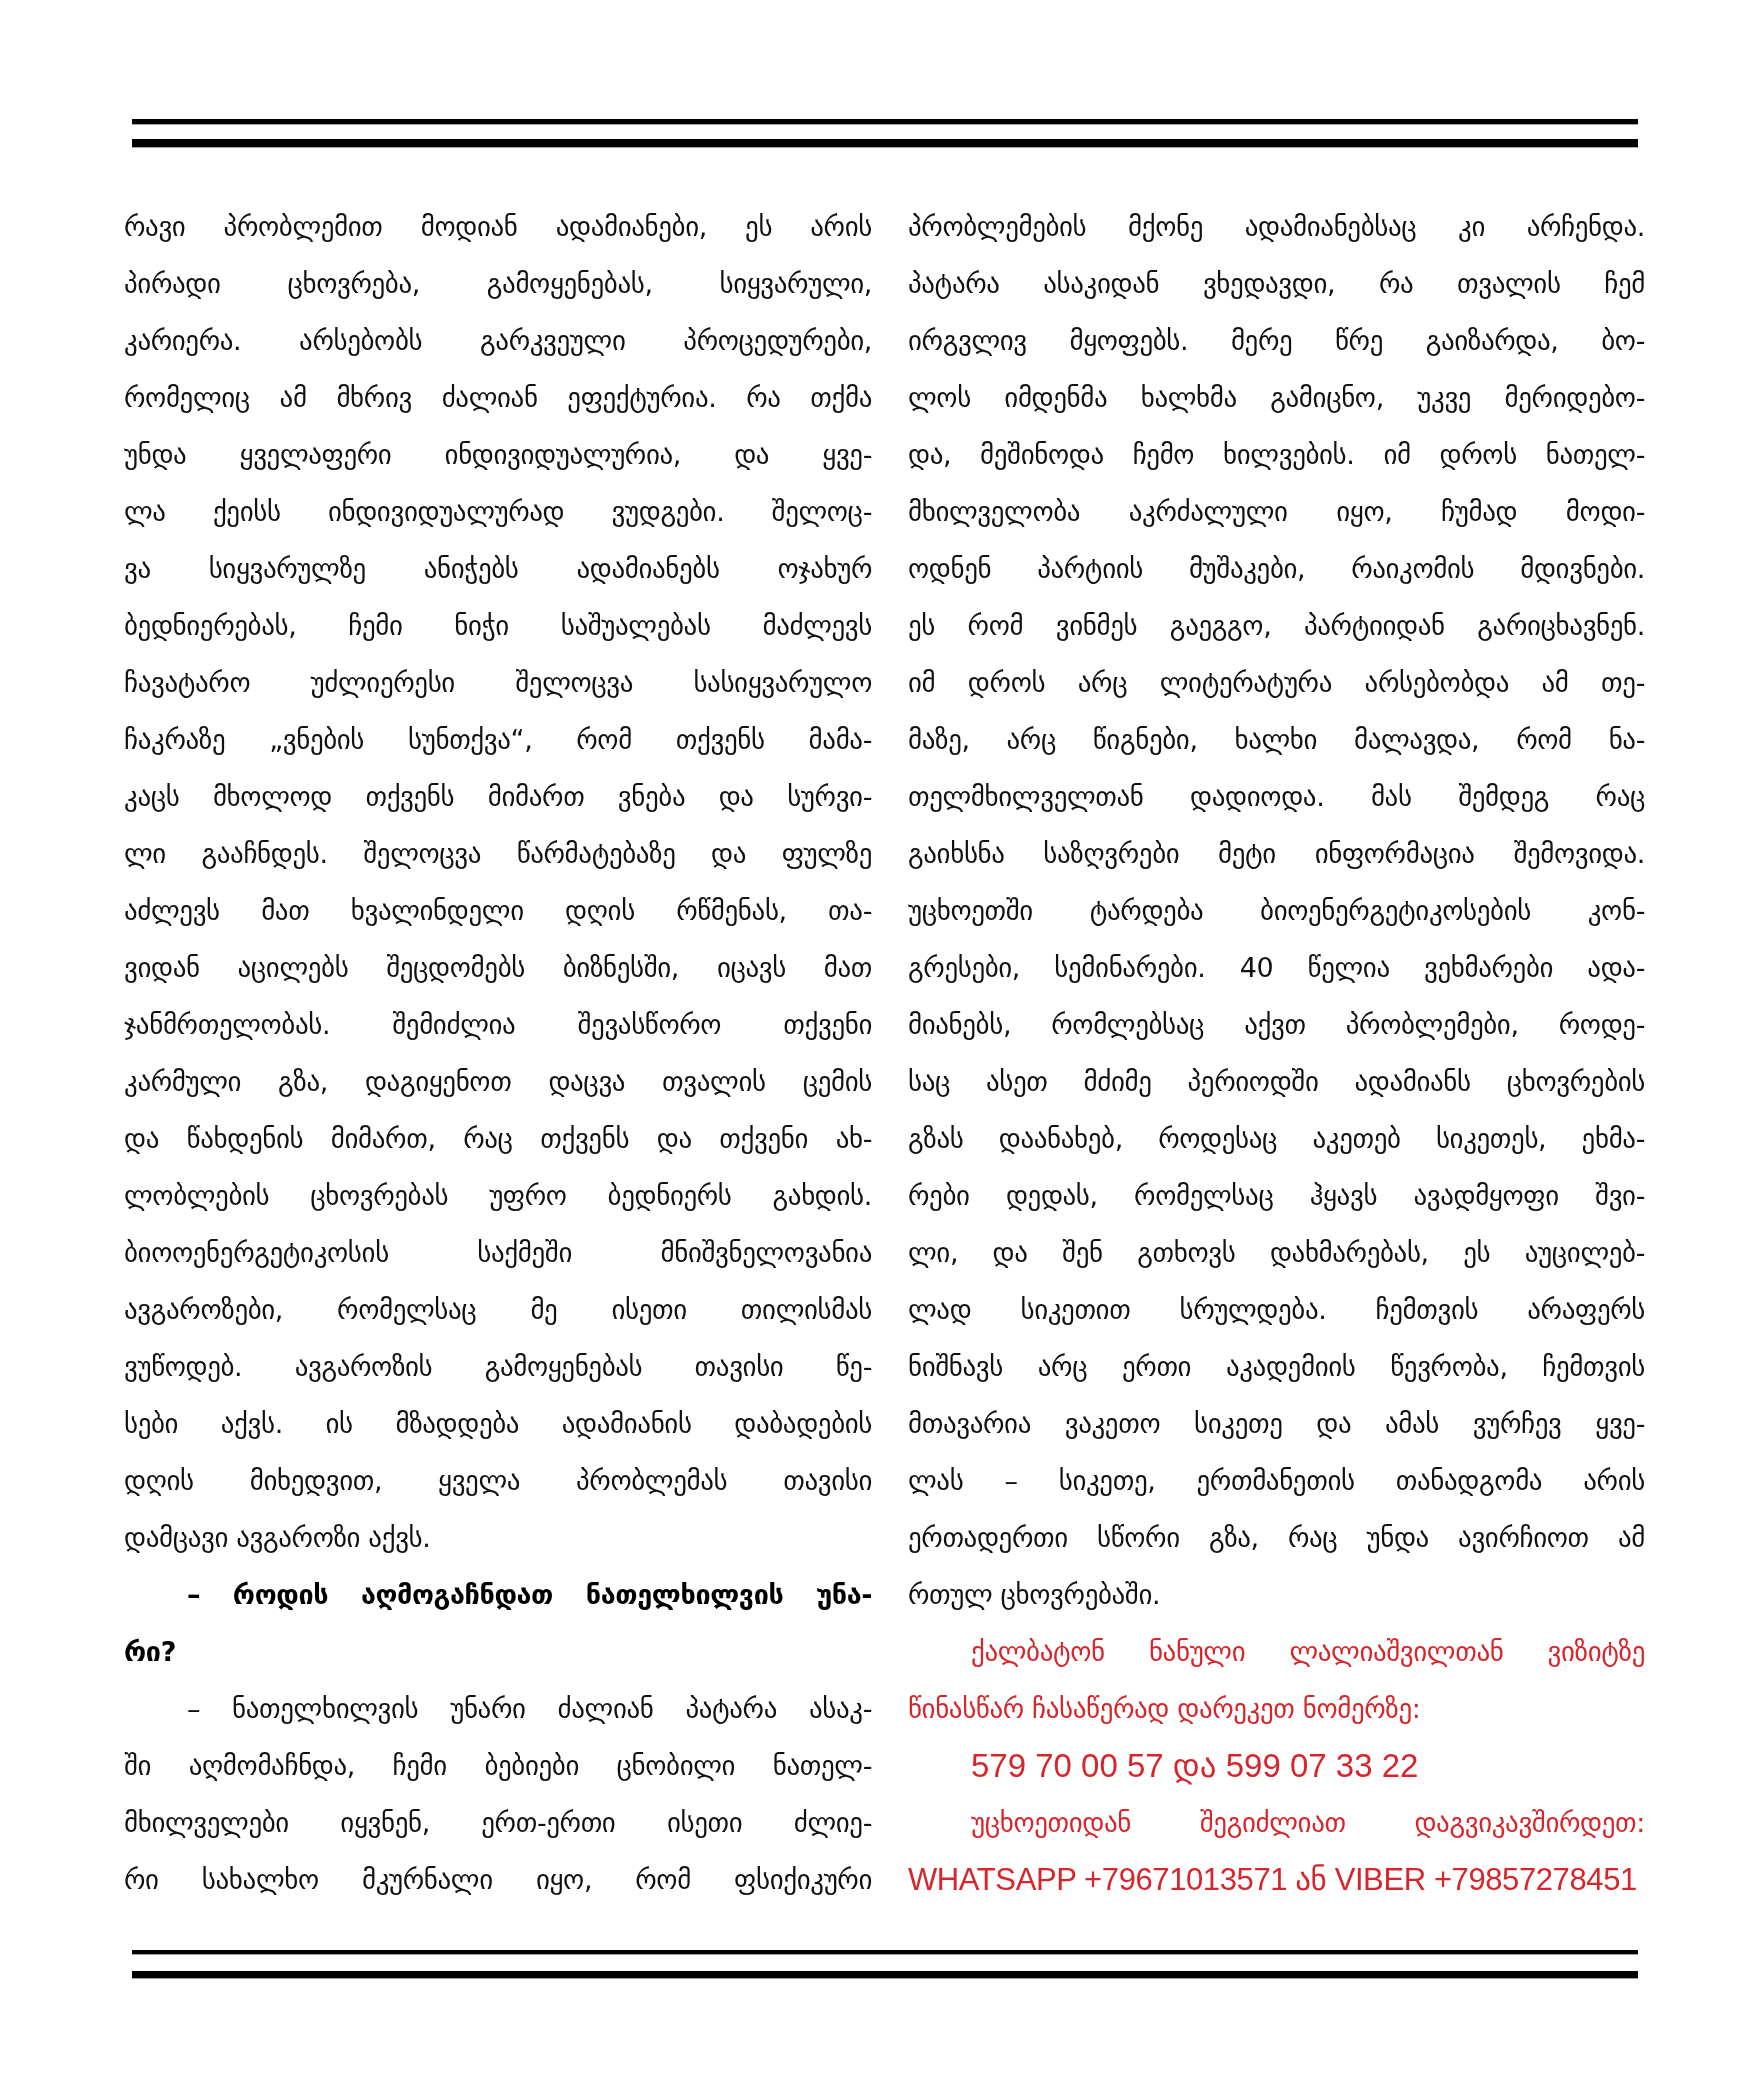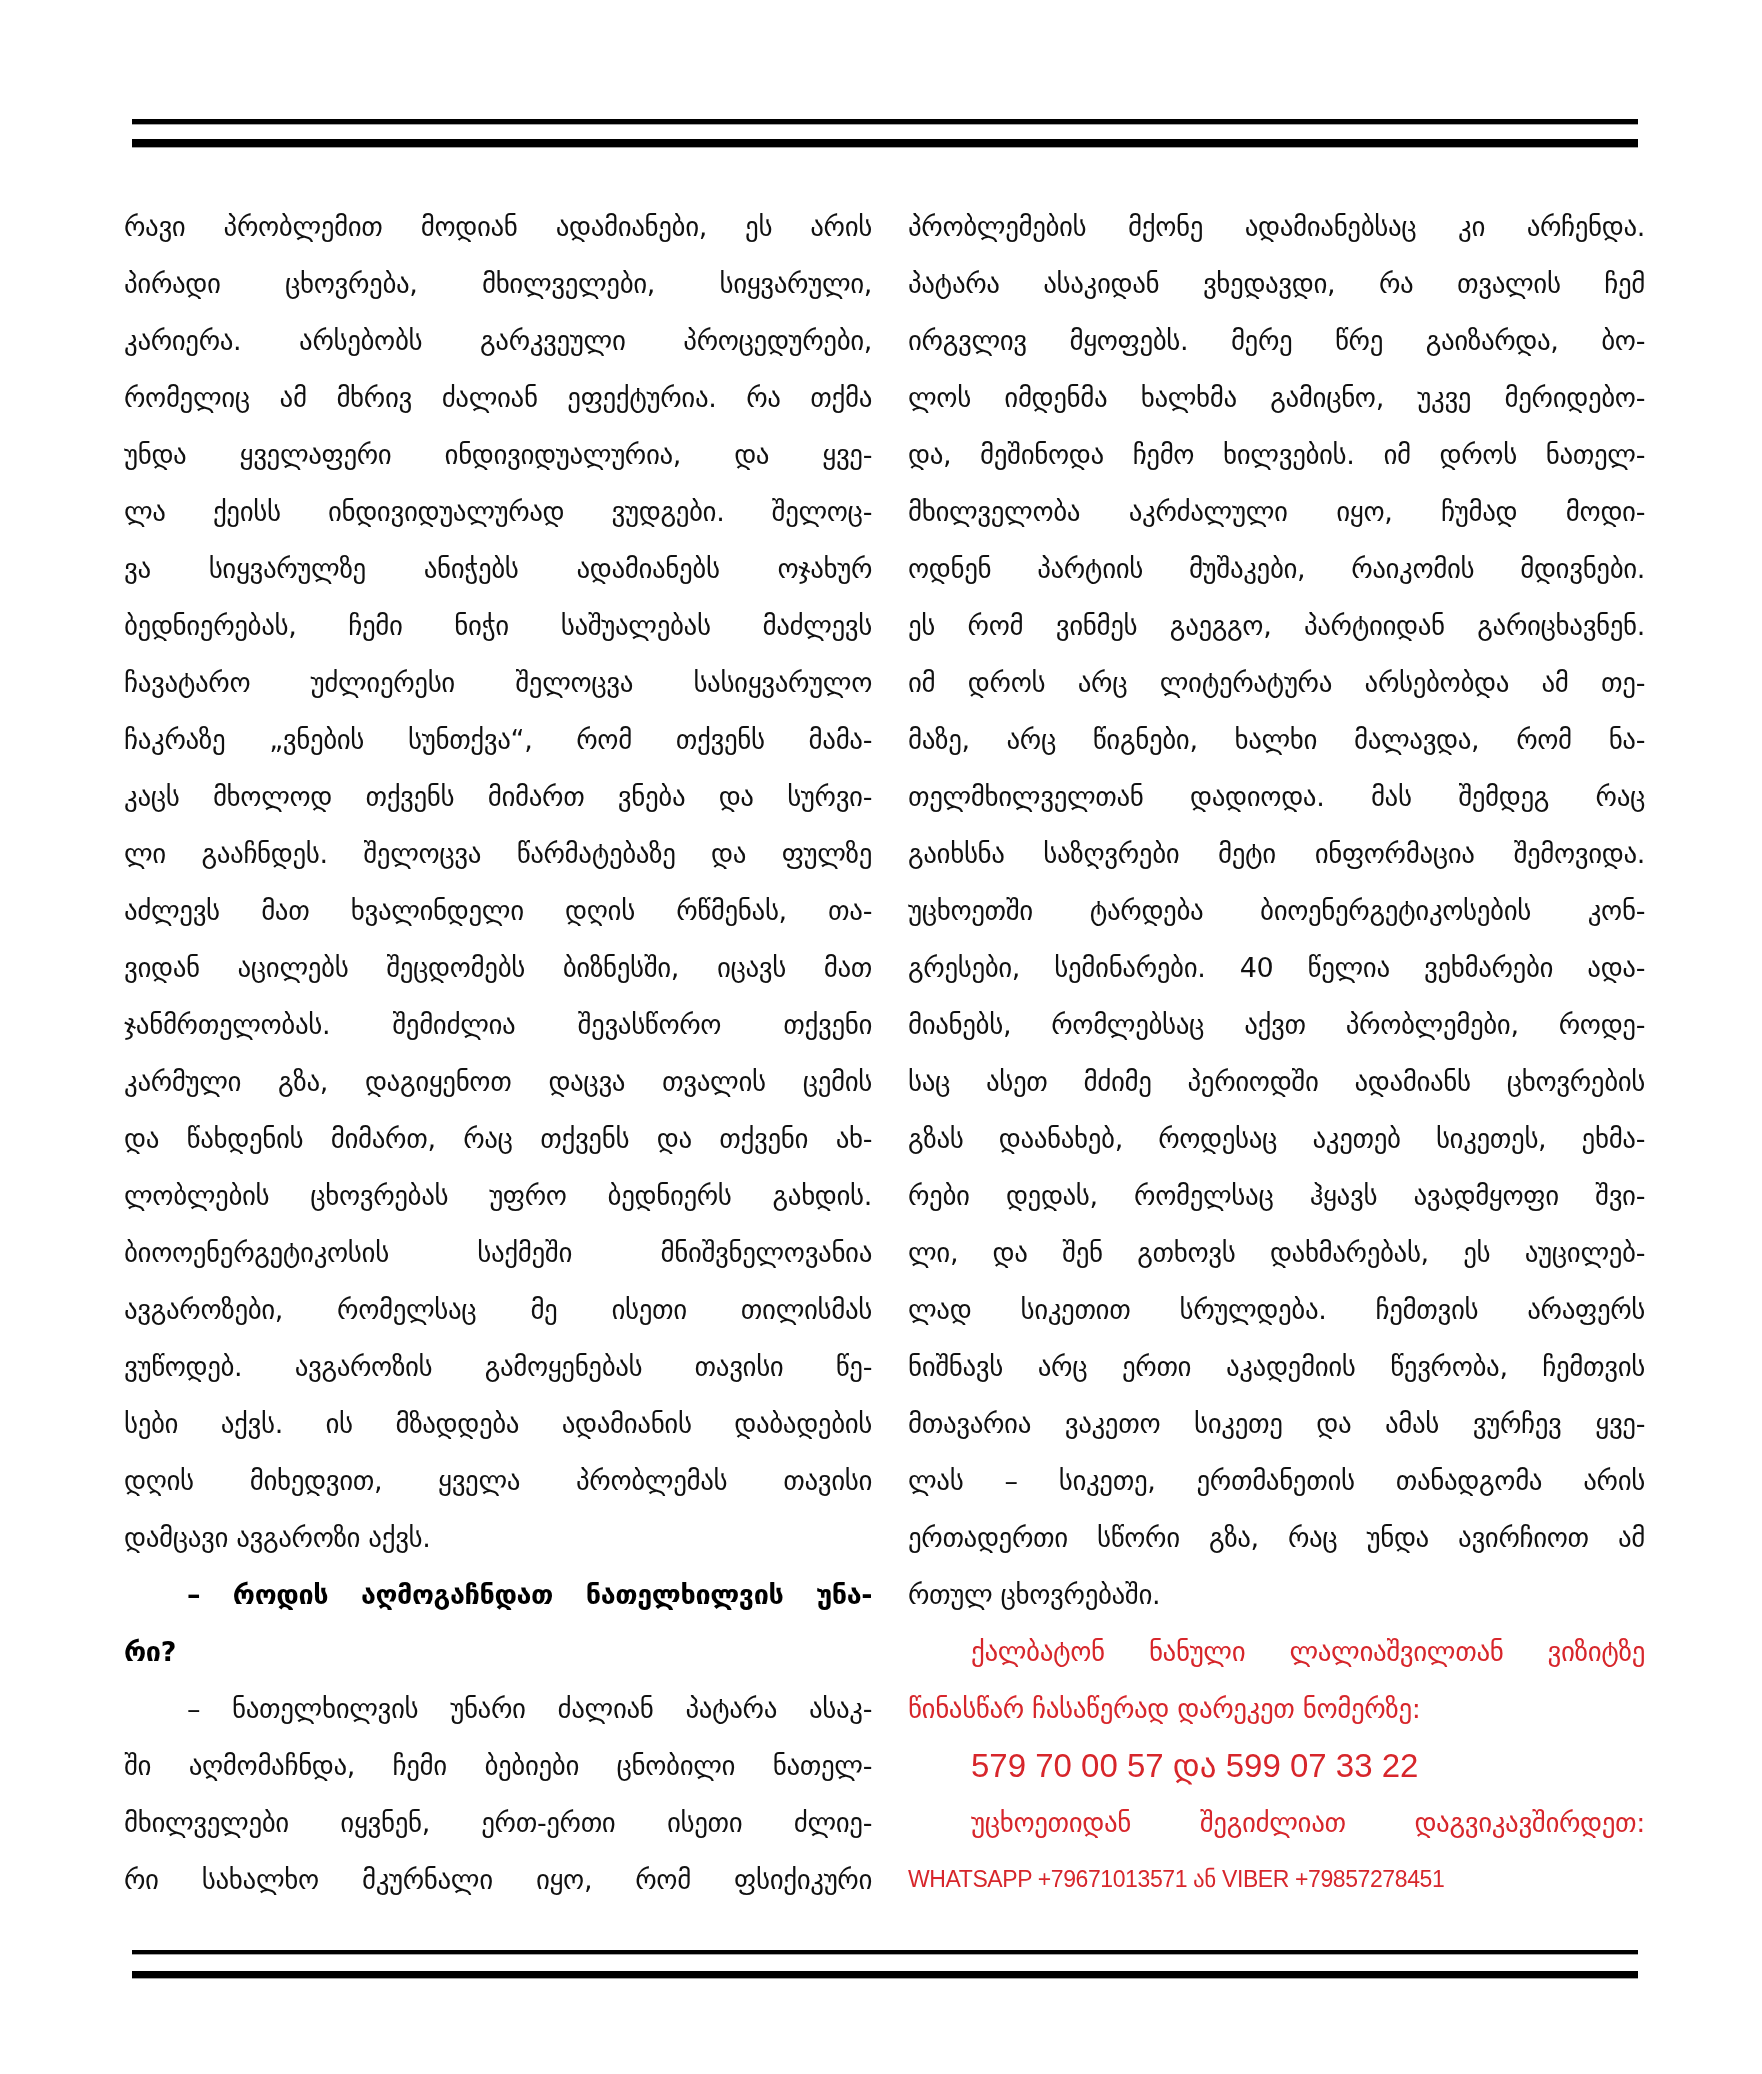--- a/index.html
+++ b/index.html
@@ -16,31 +16,31 @@
     height: 57px; line-height: 57px;
     font-family: "DejaVu Sans", sans-serif; font-size: 27px; color: #111;
     text-align: justify; text-align-last: justify; white-space: nowrap; overflow: hidden;
     letter-spacing: -0.4px;
   }
   .line.last { text-align-last: left; }
   .line.indent { padding-left: 63px; }
   .line.bold { font-weight: bold; color: #000; }
   .line.red { color: #d7262b; }
   .line.phone { font-family: "Liberation Sans", sans-serif; font-size: 33px; letter-spacing: 0; }
-  .line.intl { font-family: "Liberation Sans", sans-serif; font-size: 23px; letter-spacing: -0.4px; }
+  .line.intl { font-family: "Liberation Sans", sans-serif; font-size: 31px; letter-spacing: -0.4px; }
 </style>
 </head>
 <body>
 
 <div class="rule top-thin"></div>
 <div class="rule top-thick"></div>
 
 <div class="col left">
   <div class="line">რავი პრობლემით მოდიან ადამიანები, ეს არის</div>
-  <div class="line">პირადი ცხოვრება, მხილველები, სიყვარული,</div>
+  <div class="line">პირადი ცხოვრება, გამოყენებას, სიყვარული,</div>
   <div class="line">კარიერა. არსებობს გარკვეული პროცედურები,</div>
   <div class="line">რომელიც ამ მხრივ ძალიან ეფექტურია. რა თქმა</div>
   <div class="line">უნდა ყველაფერი ინდივიდუალურია, და ყვე-</div>
   <div class="line">ლა ქეისს ინდივიდუალურად ვუდგები. შელოც-</div>
   <div class="line">ვა სიყვარულზე ანიჭებს ადამიანებს ოჯახურ</div>
   <div class="line">ბედნიერებას, ჩემი ნიჭი საშუალებას მაძლევს</div>
   <div class="line">ჩავატარო უძლიერესი შელოცვა სასიყვარულო</div>
   <div class="line">ჩაკრაზე „ვნების სუნთქვა“, რომ თქვენს მამა-</div>
   <div class="line">კაცს მხოლოდ თქვენს მიმართ ვნება და სურვი-</div>
   <div class="line">ლი გააჩნდეს. შელოცვა წარმატებაზე და ფულზე</div>

